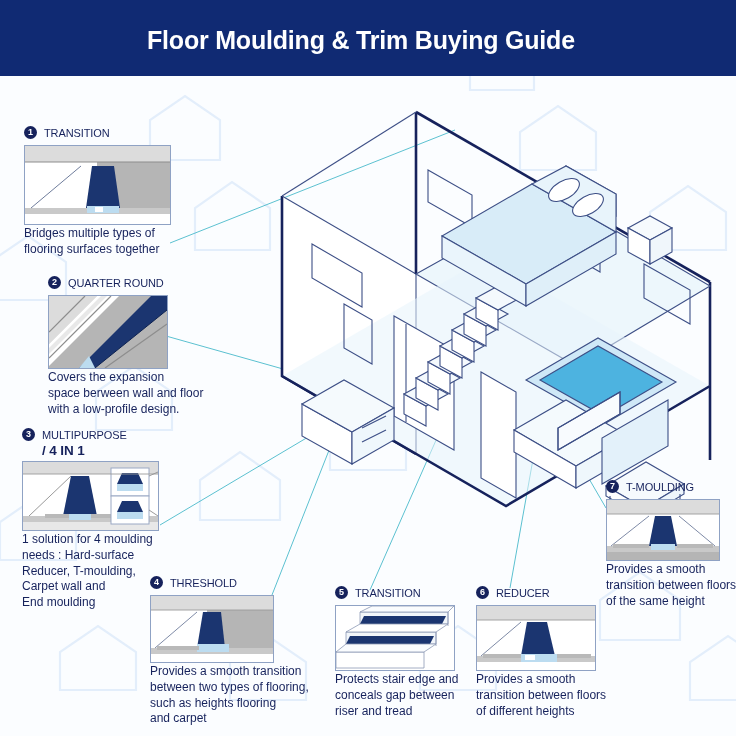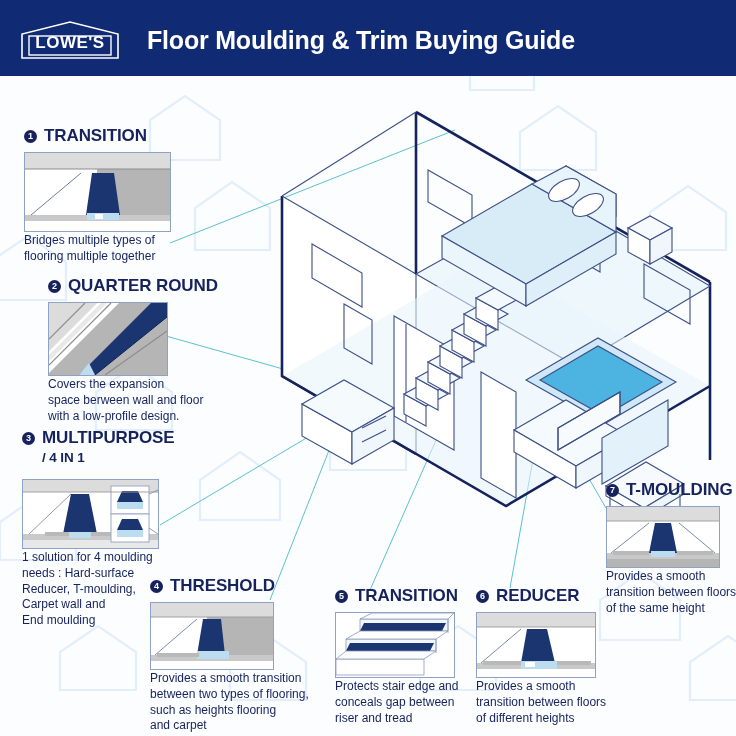--- a/index.html
+++ b/index.html
@@ -44,26 +44,26 @@
   
   .callout{position:absolute;z-index:4;}
   .cal-head{display:flex;align-items:center;gap:7px;margin-bottom:6px;}
   .badge{
     width:13px;height:13px;border-radius:50%;background:#16225c;
     color:#fff;font-size:9px;font-weight:bold;
     display:flex;align-items:center;justify-content:center;
     flex:0 0 auto;line-height:1;
   }
   .cal-title{
-    font-size:17px;font-weight:bold;color:#16225c;letter-spacing:-.1px;
+    font-size:11px;font-weight:normal;color:#16225c;letter-spacing:-.1px;
     white-space:nowrap;
   }
   .cal-title2{
     font-size:13.5px;font-weight:bold;color:#16225c;letter-spacing:-.1px;
-    margin-left:20px;margin-top:-4px;margin-bottom:14px;white-space:nowrap;
+    margin-left:20px;margin-top:-4px;margin-bottom:3px;white-space:nowrap;
   }
   .swatch{border:1px solid #8fa2c4;background:#fff;display:block;}
   .cal-desc{
     font-size:12px;line-height:1.32;color:#16225c;margin-top:1px;
   }
   .cal-desc div{white-space:nowrap;}
 </style>
 </head>
 <body>
 
@@ -96,27 +96,20 @@
       <line x1="166" y1="336" x2="315" y2="378"></line>
       <line x1="160" y1="525" x2="330" y2="424"></line>
       <line x1="270" y1="600" x2="337" y2="430"></line>
       <line x1="370" y1="590" x2="448" y2="413"></line>
       <line x1="510" y1="588" x2="540" y2="420"></line>
       <line x1="606" y1="508" x2="556" y2="422"></line>
     </g>
   </svg>
 
   <div class="header">
-    <div class="logo">
-      <svg width="104" height="40" viewBox="0 0 104 40">
-        <path d="M4 38 L4 14 L52 2 L100 14 L100 38 Z" fill="none" stroke="#ffffff" stroke-width="1.6"></path>
-        <rect x="11" y="16" width="82" height="19" fill="none" stroke="#ffffff" stroke-width="1.4"></rect>
-      </svg>
-      <div class="logo-text">LOWE'S</div>
-    </div>
     <div class="header-title">Floor Moulding &amp; Trim Buying Guide</div>
   </div>
 
   <svg class="house" width="440" height="460" viewBox="0 0 440 460">
     <defs>
       <style>
         .nv{stroke:#16225c;stroke-width:2.6;fill:none;}
         .th{stroke:#3d4f86;stroke-width:1.1;fill:none;}
         .fl{fill:#e8f4fb;}
         .wh{fill:#ffffff;}
@@ -238,21 +231,21 @@
       <rect x="0" y="62" width="145" height="6" fill="#c9c9c9"></rect>
       <rect x="0" y="68" width="145" height="10" fill="#ffffff"></rect>
       <line x1="6" y1="62" x2="56" y2="20" stroke="#6f7d9c" stroke-width="1"></line>
       <path d="M61 62 L67 20 L89 20 L95 62 Z" fill="#1b3570"></path>
       <rect x="62" y="60" width="32" height="7" fill="#bcdcf0"></rect>
       <rect x="70" y="61" width="8" height="5" fill="#ffffff"></rect>
       <line x1="0" y1="16" x2="145" y2="16" stroke="#8d8d8d" stroke-width="1"></line>
     </svg>
     <div class="cal-desc">
       <div>Bridges multiple types of</div>
-      <div>flooring multiple together</div>
+      <div>flooring surfaces together</div>
     </div>
   </div>
 
   <div class="callout" style="left:48px;top:276px;">
     <div class="cal-head">
       <div class="badge">2</div>
       <div class="cal-title">QUARTER ROUND</div>
     </div>
     <svg class="swatch" width="118" height="72" viewBox="0 0 118 72">
       <rect x="0" y="0" width="118" height="72" fill="#b5b5b5"></rect>

